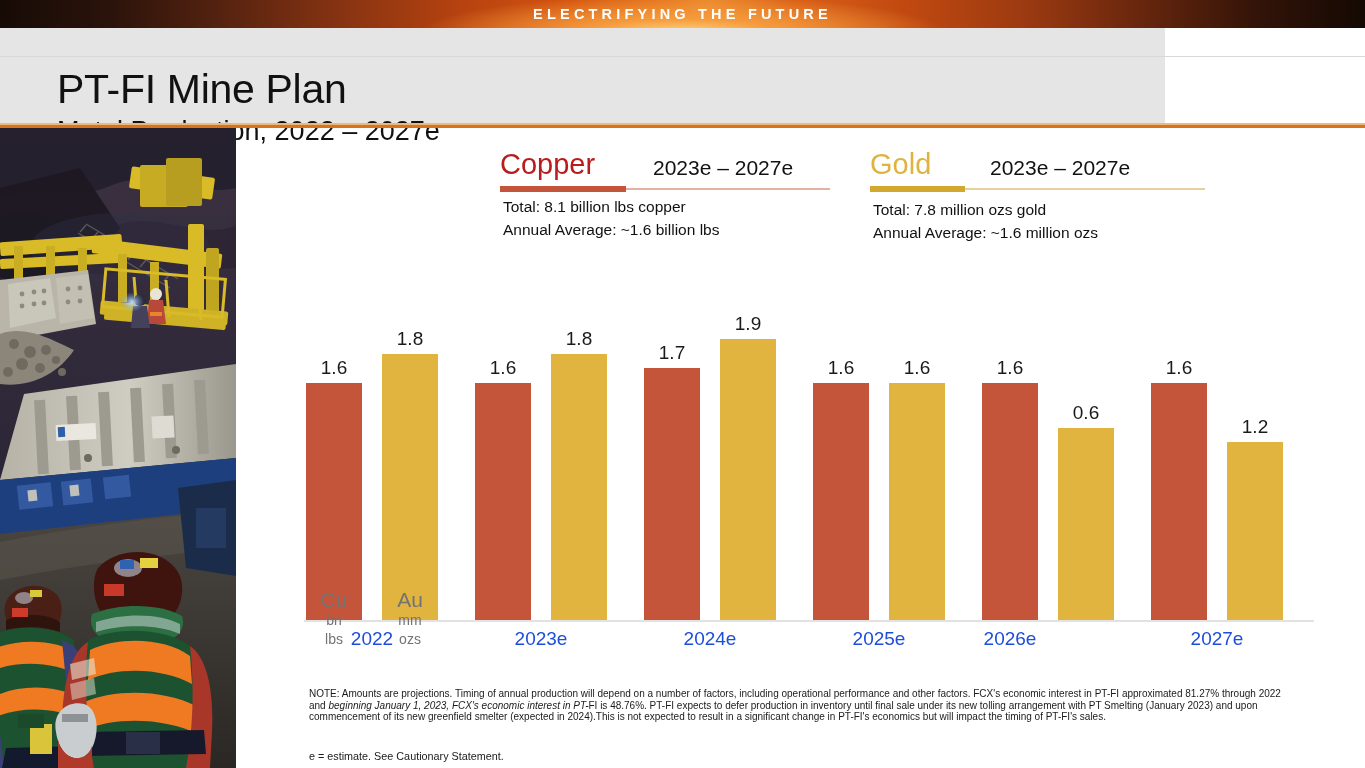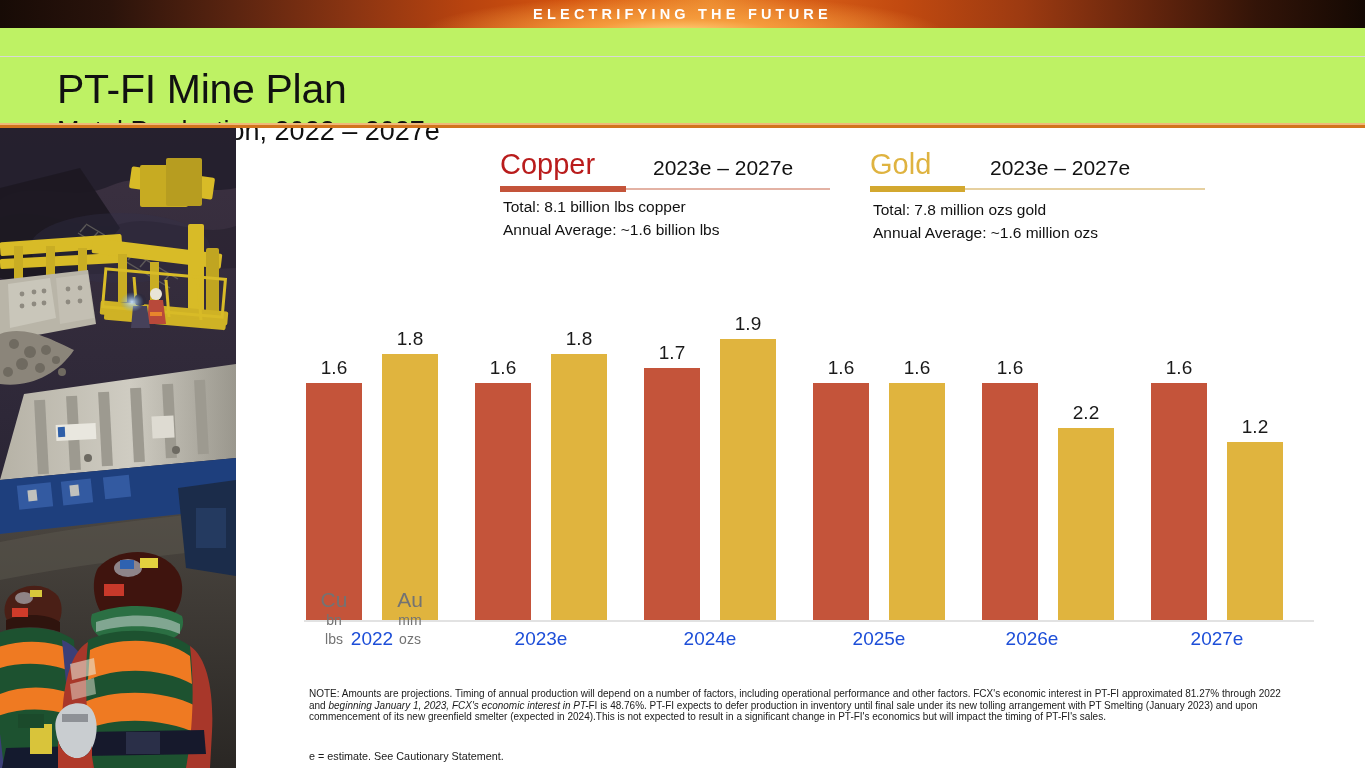--- a/index.html
+++ b/index.html
@@ -16,21 +16,21 @@
         #d4540f 42%, #e2701d 48%, #e9872c 52%, #d95f17 58%, #c24a10 66%,
         #9c3a11 75%, #65250d 84%, #331408 92%, #140903 100%);
   }
   #banner-text{
     position:absolute; left:0; top:0; width:100%; height:28px;
     display:flex; align-items:center; justify-content:center;
     color:#fff; font-size:14.5px; font-weight:bold; letter-spacing:4.2px;
   }
 
   
-  #header{ position:absolute; left:0; top:28px; width:1365px; height:98px; background:#bef264; }
+  #header{ position:absolute; left:0; top:28px; width:1165px; height:98px; background:#e5e5e5; }
   #header-rule-top{ position:absolute; left:0; top:28px; width:1365px; height:1px; background:#d8d8d8; }
   #title{ position:absolute; left:57px; top:38px; font-size:41px; color:#111; letter-spacing:-.3px; }
   #subtitle{ position:absolute; left:57px; top:88px; font-size:27px; color:#111; }
   #divider{ position:absolute; left:0; top:125px; width:1365px; height:3px; background:#d2751c; }
   #divider-hi{ position:absolute; left:0; top:123px; width:1365px; height:2px; background:#f0b878; }
 
   
   #logo{ position:absolute; right:36px; top:52px; width:150px; text-align:center; }
   #logo-word{ font-size:30px; font-weight:bold; letter-spacing:-.5px; color:#1b1b1b;
               font-family:"Liberation Sans", sans-serif; transform:scaleX(1.03); }
@@ -322,29 +322,29 @@
         <span class="u1">mm</span>
         <span class="u2">ozs</span>
       </div>
       <div class="bar au" style="left: 315px; top: 226px; height: 266px; bottom: auto; background: rgb(224, 180, 62);"></div>
       <div class="vlabel" style="left: 315px; top: 200px;">1.8</div>
       <div class="bar au" style="left: 484px; top: 211px; height: 281px; bottom: auto; background: rgb(224, 180, 62);"></div>
       <div class="vlabel" style="left: 484px; top: 185px;">1.9</div>
       <div class="bar au" style="left: 653px; top: 255px; height: 237px; bottom: auto; background: rgb(224, 180, 62);"></div>
       <div class="vlabel" style="left: 653px; top: 229px;">1.6</div>
       <div class="bar au" style="left: 822px; top: 300px; height: 192px; bottom: auto; background: rgb(224, 180, 62);"></div>
-      <div class="vlabel" style="left: 822px; top: 274px;">2.2</div>
+      <div class="vlabel" style="left: 822px; top: 274px;">0.6</div>
       <div class="bar au" style="left: 991px; top: 314px; height: 178px; bottom: auto; background: rgb(224, 180, 62);"></div>
       <div class="vlabel" style="left: 991px; top: 288px;">1.2</div>
     </div>
   <div id="xlabels">
       <div class="xlabel" style="left: 61px;">2022</div>
       <div class="xlabel" style="left: 230px;">2023e</div>
       <div class="xlabel" style="left: 399px;">2024e</div>
       <div class="xlabel" style="left: 568px;">2025e</div>
-      <div class="xlabel" style="left: 721px;">2026e</div>
+      <div class="xlabel" style="left: 699px;">2026e</div>
       <div class="xlabel" style="left: 906px;">2027e</div>
     </div>
 </div>
 
 <div id="note"><span>NOTE: Amounts are projections. Timing of annual production will depend on a number of factors, including operational performance and other factors. FCX's economic interest in PT-FI approximated 81.27% through 2022 and </span><i>beginning January 1, 2023, FCX's economic interest in PT-</i><span>FI is 48.76%. PT-FI expects to defer production in inventory until final sale under its new tolling arrangement with PT Smelting (January 2023) and upon commencement of its new greenfield smelter (expected in 2024).This is not expected to result in a significant change in PT-FI's economics but will impact the timing of PT-FI's sales.</span></div>
 <div id="note-est">e = estimate. See Cautionary Statement.</div>
 <div id="pageno">32</div>
 
 </body></html>

